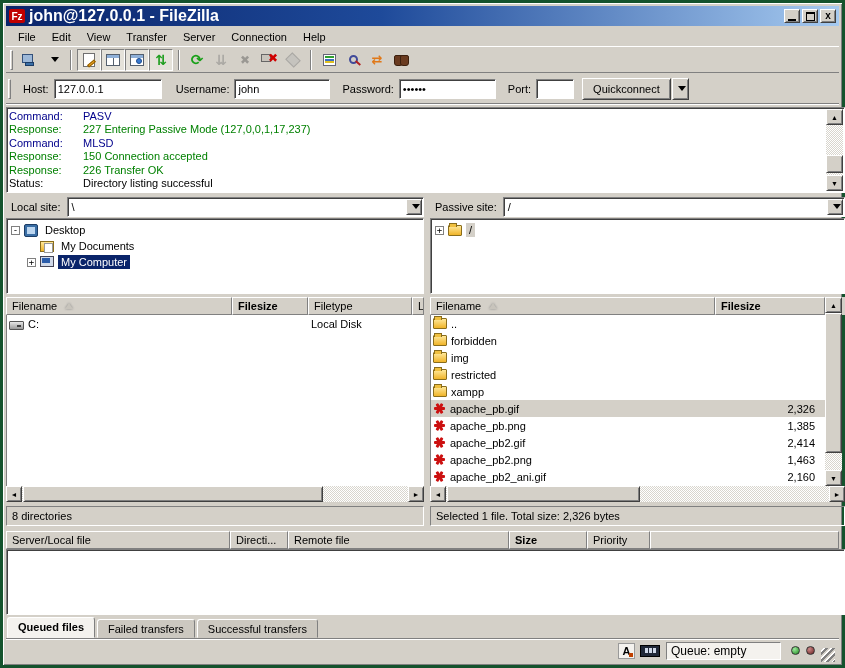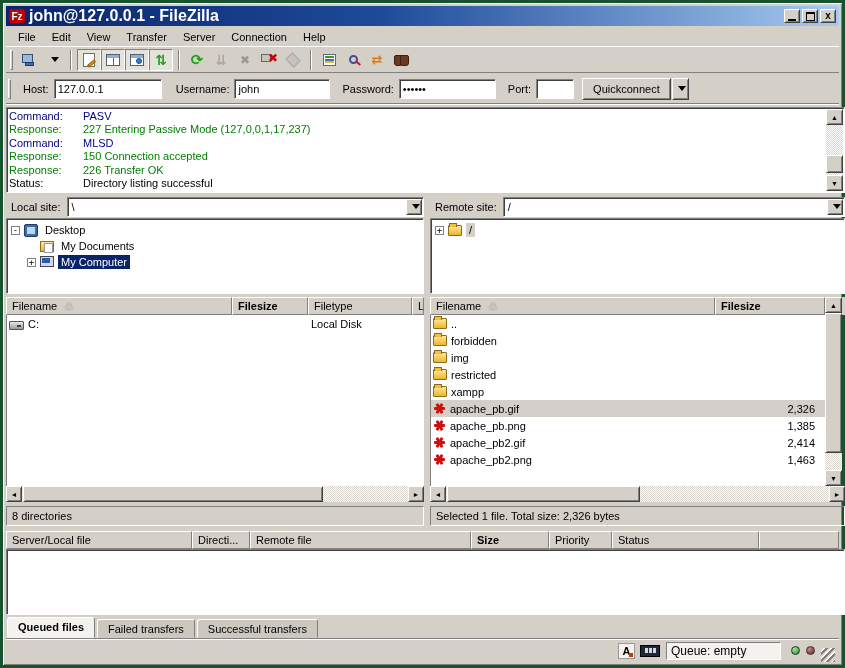--- a/index.html
+++ b/index.html
@@ -314,21 +314,21 @@
     <span style="margin:0 6px 0 5px">Local site:</span>
     <div class="combo" style="flex:1">
       <span>\</span>
       <div class="combo-btn raised2">
           <span class="drop-arrow"></span>
         </div>
     </div>
   </div>
 
   <div class="site-row" style="left:427px; top:193px; width:415px;">
-    <span style="margin:0 6px 0 5px">Remote site:</span>
+    <span style="margin:0 6px 0 5px">Passive site:</span>
     <div class="combo" style="flex:1">
       <span>/</span>
       <div class="combo-btn raised2">
           <span class="drop-arrow"></span>
         </div>
     </div>
   </div>
 
   <div class="tree deep" style="left:3px; top:215px; width:418px; height:76px;">
     <div style="padding:3px 0 0 4px">
@@ -450,53 +450,59 @@
     </div>
     <div class="frow">
       <span class="icon i-imgfile">
           <i></i>
           <i></i>
           <i></i>
         </span>
       <span class="fname">apache_pb2.png</span>
       <span class="fsize" style="right:10px">1,463</span>
     </div>
+    <div class="frow">
+      <span class="icon i-imgfile">
+          <i></i>
+          <i></i>
+          <i></i>
+        </span>
+      <span class="fname">apache_pb2_ani.gif</span>
+      <span class="fsize" style="right:10px">2,160</span>
+    </div>
   </div>
   <div class="vsb" style="left:822px; top:294px; height:189px;">
     <div class="sb-btn raised2" style="top:0">▲</div>
     <div class="sb-thumb raised2" style="top:16px; height:140px; left:0; right:0;"></div>
     <div class="sb-btn raised2" style="bottom:0">▼</div>
   </div>
   <div class="hsb" style="left:427px; top:483px; width:415px;">
     <div class="sb-btn raised2" style="left:0">◄</div>
     <div class="sb-thumb raised2" style="left:17px; width:193px; top:0; bottom:0;"></div>
     <div class="sb-btn raised2" style="right:0">►</div>
   </div>
   <div class="pane-status" style="left:427px; top:503px; width:415px;">
     <span>Selected 1 file. Total size: 2,326 bytes</span>
   </div>
 
   <div class="q-hdr">
-    <div class="colhdr" style="width:186px">
+    <div class="colhdr" style="width:224px">
         <span>Server/Local file</span>
       </div>
     <div class="colhdr" style="width:58px">
         <span>Directi...</span>
       </div>
     <div class="colhdr" style="width:221px">
         <span>Remote file</span>
       </div>
     <div class="colhdr right" style="width:78px">
         <span>Size</span>
       </div>
     <div class="colhdr" style="width:63px">
         <span>Priority</span>
-      </div>
-    <div class="colhdr" style="width:147px">
-        <span>Status</span>
       </div>
     <div class="colhdr" style="flex:1"></div>
   </div>
   <div class="q-body deep"></div>
 
   <div class="tabs">
     <div class="tab active"><span>Queued files</span></div>
     <div class="tab"><span>Failed transfers</span></div>
     <div class="tab"><span>Successful transfers</span></div>
   </div>

